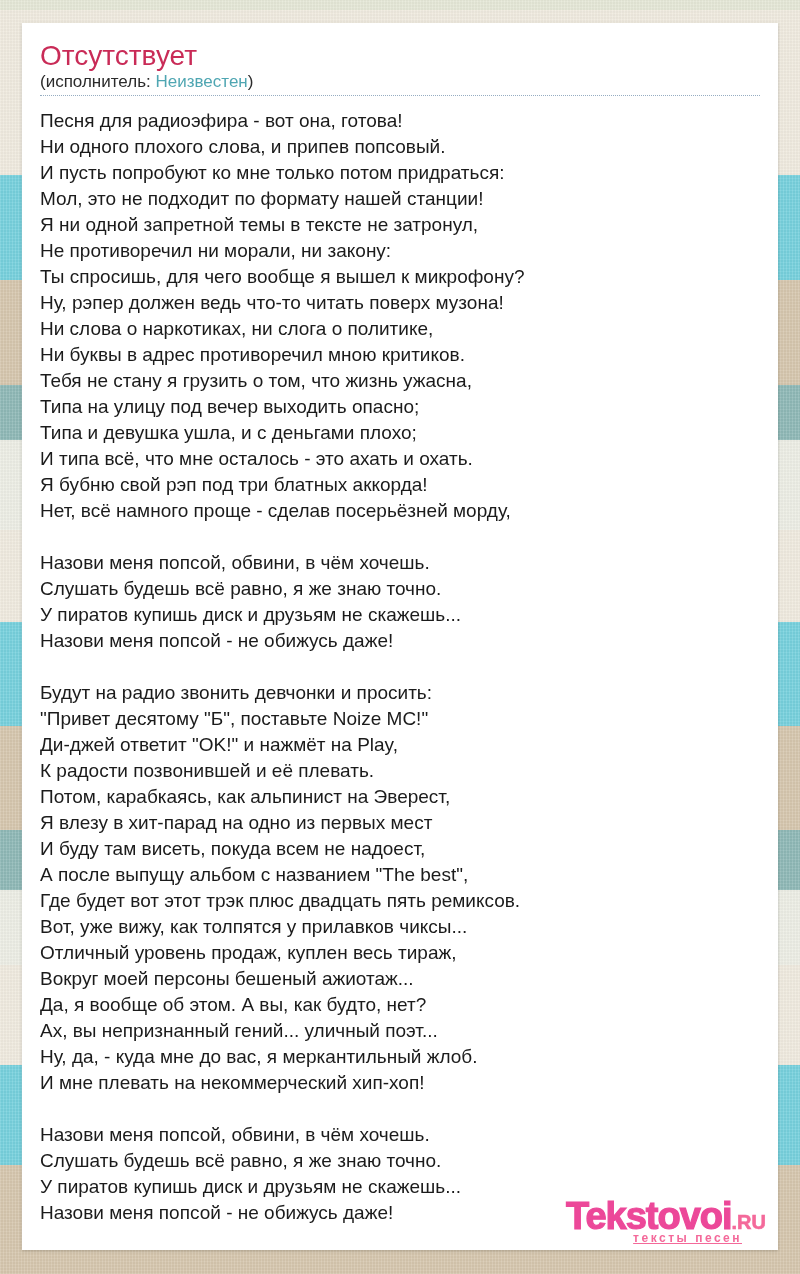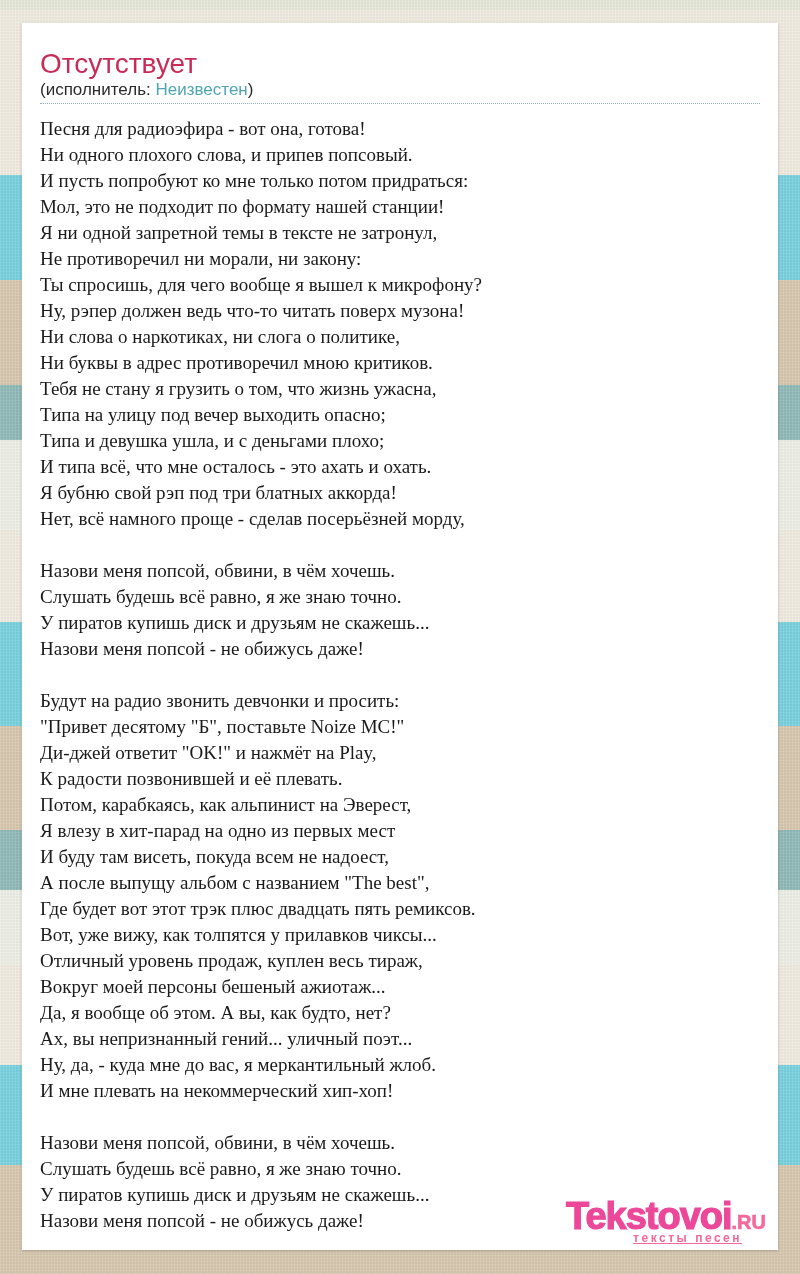--- a/index.html
+++ b/index.html
@@ -15,30 +15,30 @@
   #bg::after{
     content:"";position:absolute;inset:0;
     background-image:
       repeating-linear-gradient(90deg, rgba(255,255,255,0.10) 0 1px, rgba(0,0,0,0.015) 1px 3px),
       repeating-linear-gradient(0deg, rgba(255,255,255,0.06) 0 1px, rgba(0,0,0,0.02) 1px 3px);
   }
   
   #card{
     position:absolute;left:22px;top:23px;width:756px;height:1227px;
     background:#ffffff;box-shadow:0 1px 3px rgba(0,0,0,0.18);
-    box-sizing:border-box;padding:8px 18px;
+    box-sizing:border-box;padding:0 18px;
   }
   h1.song-title{
     margin:18px 0 0 0;font-size:28px;line-height:30px;font-weight:normal;
   }
   .artist-line{font-size:17px;line-height:21px;color:#2b2b2b;}
   .artist-link{text-decoration:none;cursor:pointer;}
   .separator{height:0;border-bottom:1px dotted #96adc2;margin-top:3px;}
   #lyrics{margin-top:12px;color:#1b1b1b;font-size:19px;}
-  .stanza{margin:0 0 26px 0;font-family:Liberation Serif, serif;}
+  .stanza{margin:0 0 26px 0;}
   .lyric-line{height:26px;line-height:26px;white-space:nowrap;}
   
   #logo{
     position:absolute;right:12px;bottom:6px;text-align:right;line-height:1;cursor:pointer;
   }
   .logo-main{
     font-size:38px;font-weight:bold;letter-spacing:-1px;
     -webkit-text-stroke:1.2px currentColor;
   }
   .logo-suffix{

